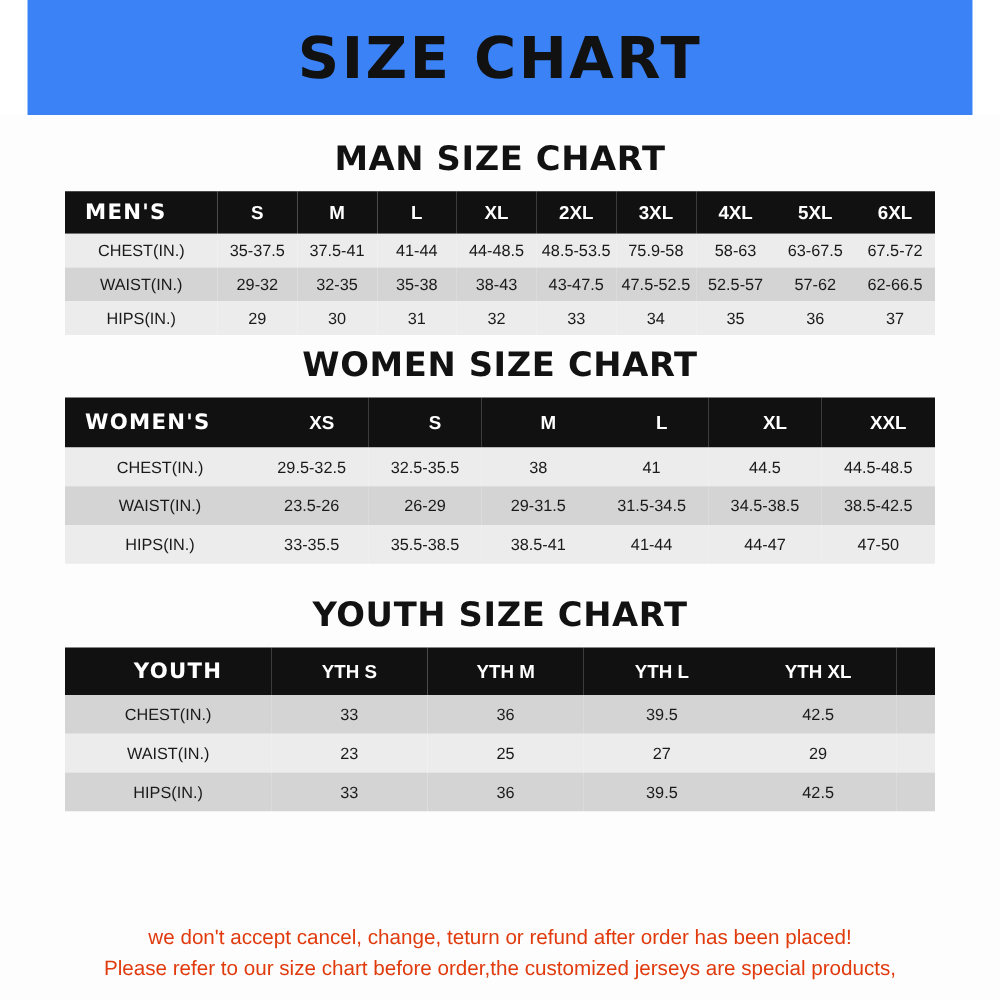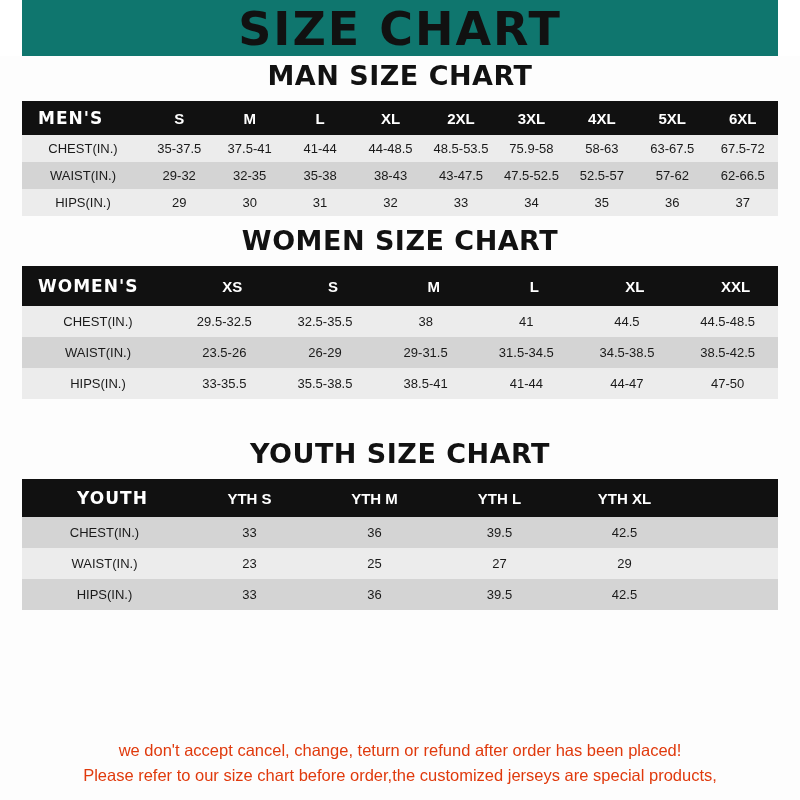--- a/index.html
+++ b/index.html
@@ -15,24 +15,24 @@
   }
   .page {
     width: 800px;
     height: 800px;
     position: relative;
     box-sizing: border-box;
     background: #fdfdfd;
   }
   
   .banner {
-    height: 56px;
-    background: #0f766e;
+    height: 92px;
+    background: #3b82f6;
     display: flex;
-    align-items: flex-end;
+    align-items: center;
     justify-content: center;
     position: relative;
   }
   .banner::before {
     content: "";
     position: absolute;
     left: 0; top: 0; bottom: 0;
     width: 22px;
     background: #ffffff;
   }
@@ -53,28 +53,28 @@
   }
   
   .section-title {
     text-align: center;
     font-size: 27px;
     font-weight: bold;
     color: #121212;
     font-family: "DejaVu Sans", sans-serif;
     letter-spacing: 0.5px;
   }
-  .sec-man    { margin-top: 4px; }
+  .sec-man    { margin-top: 20px; }
   .sec-women  { margin-top: 9px; }
-  .sec-youth  { margin-top: 39px; }
+  .sec-youth  { margin-top: 26px; }
 
   
   table.size-table {
     border-collapse: collapse;
-    width: 756px;
+    width: 696px;
     margin: 10px auto 0 auto;
     table-layout: fixed;
   }
   table.size-table th,
   table.size-table td {
     font-size: 13px;
     text-align: center;
     height: 27px;
     padding: 0;
     font-family: "Liberation Sans", sans-serif;

